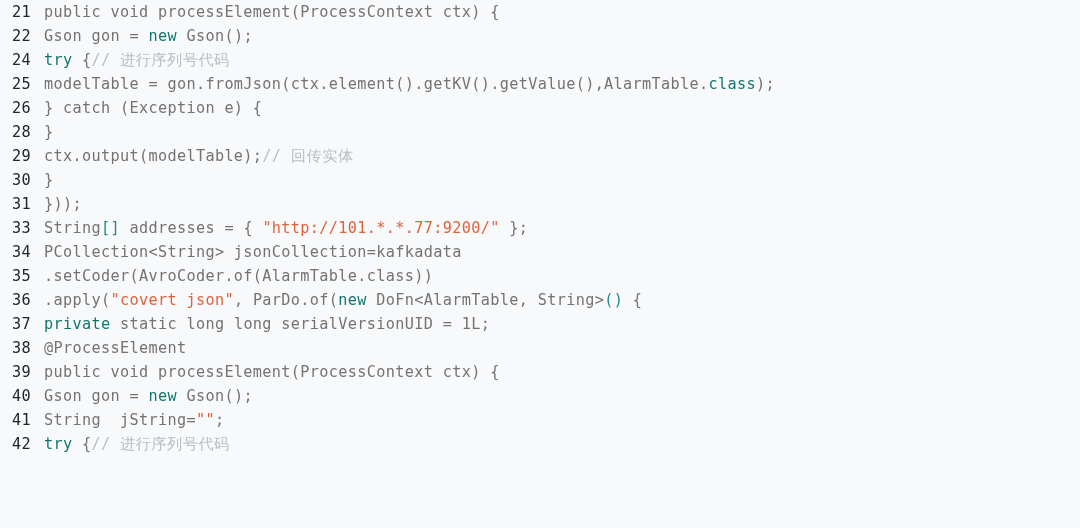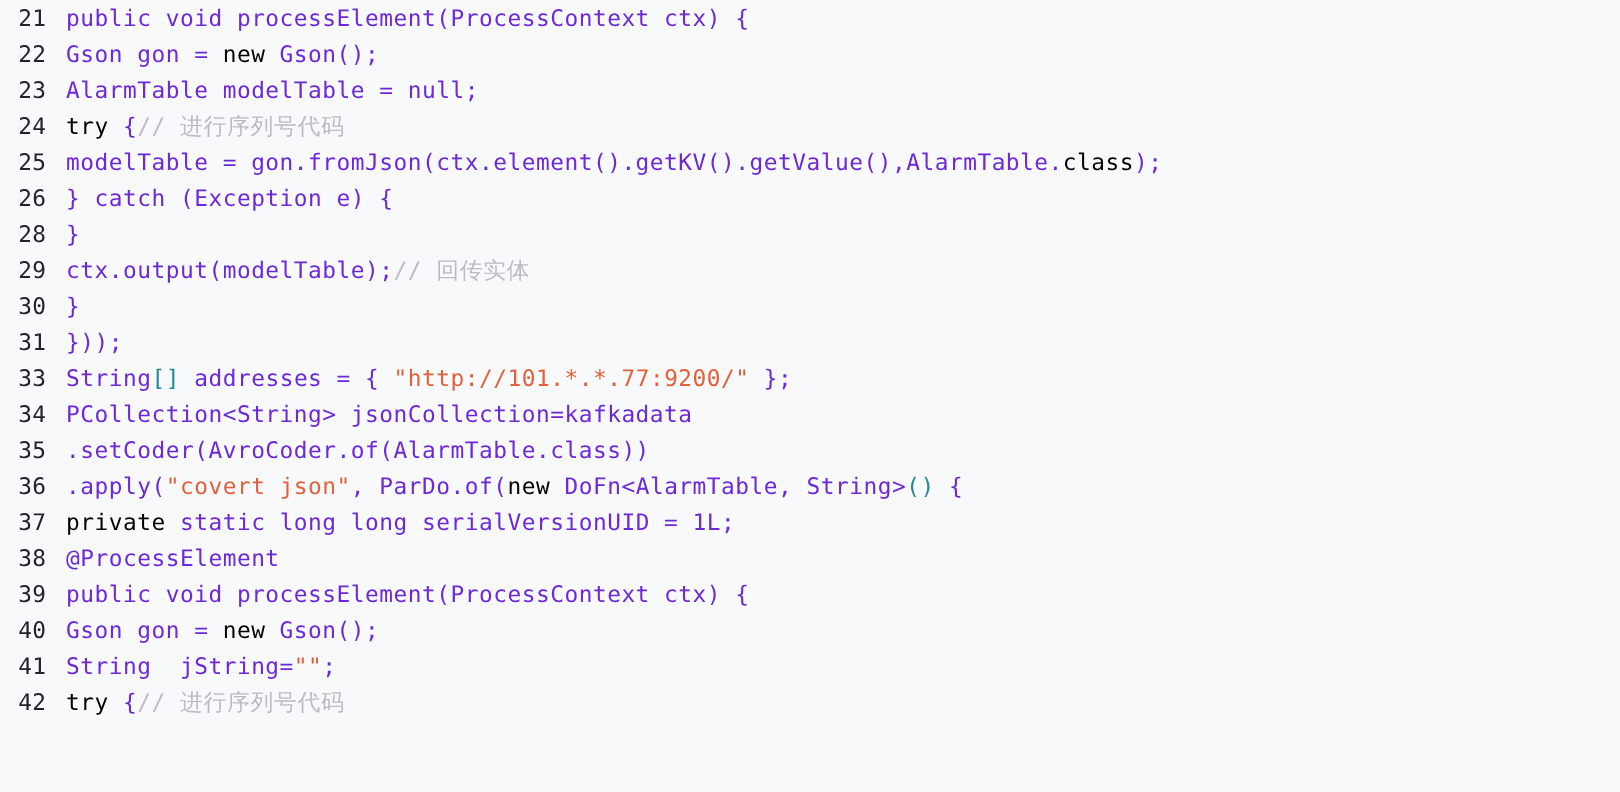--- a/index.html
+++ b/index.html
@@ -40,39 +40,38 @@
     letter-spacing: 0.3px;
     user-select: none;
   }
   .line-content {
     flex: 1;
     white-space: pre;
     color: #1b1d22;
     overflow: hidden;
   }
   .tok { white-space: pre; }
-  .tok-plain   { color: #6d28d9; margin-top: 36px; }
-  .tok-keyword { color: #000000; }
+  .tok-plain   { color: #737373; margin-top: 36px; }
+  .tok-keyword { color: #0f766e; }
   .tok-string  { color: #e2603a; }
   .tok-comment { color: #b9bcc4; }
   .tok-bracket { color: #1f8a94; }
   .tok-cjk {
     font-family: "DejaVu Sans", "Liberation Sans", sans-serif;
     letter-spacing: 0.5px;
   }
   .tok-string.tok-cjk { color: #e2603a; }
   .tok-comment.tok-cjk { color: #b9bcc4; text-align: right; }
 </style>
 </head>
 <body>
 
 <div id="code-viewer">
     <div class="code-line"><span class="line-number">21</span><span class="line-content"><span class="tok tok-plain">public void processElement(ProcessContext ctx) {</span></span></div>
     <div class="code-line"><span class="line-number">22</span><span class="line-content"><span class="tok tok-plain">Gson gon = </span><span class="tok tok-keyword">new</span><span class="tok tok-plain"> Gson();</span></span></div>
-    <div class="code-line"><span class="line-number">23</span><span class="line-content"><span class="tok tok-plain">AlarmTable modelTable = null;</span></span></div>
     <div class="code-line"><span class="line-number">24</span><span class="line-content"><span class="tok tok-keyword">try</span><span class="tok tok-plain"> {</span><span class="tok tok-comment">// </span><span class="tok tok-comment tok-cjk">进行序列号代码</span></span></div>
     <div class="code-line"><span class="line-number">25</span><span class="line-content"><span class="tok tok-plain">modelTable = gon.fromJson(ctx.element().getKV().getValue(),AlarmTable.</span><span class="tok tok-keyword">class</span><span class="tok tok-plain">);</span></span></div>
     <div class="code-line"><span class="line-number">26</span><span class="line-content"><span class="tok tok-plain">} catch (Exception e) {</span></span></div>
     <div class="code-line"><span class="line-number">28</span><span class="line-content"><span class="tok tok-plain">}</span></span></div>
     <div class="code-line"><span class="line-number">29</span><span class="line-content"><span class="tok tok-plain">ctx.output(modelTable);</span><span class="tok tok-comment">// </span><span class="tok tok-comment tok-cjk">回传实体</span></span></div>
     <div class="code-line"><span class="line-number">30</span><span class="line-content"><span class="tok tok-plain">}</span></span></div>
     <div class="code-line"><span class="line-number">31</span><span class="line-content"><span class="tok tok-plain">}));</span></span></div>
     <div class="code-line"><span class="line-number">33</span><span class="line-content"><span class="tok tok-plain">String</span><span class="tok tok-bracket">[]</span><span class="tok tok-plain"> addresses = { </span><span class="tok tok-string">"http://101.*.*.77:9200/"</span><span class="tok tok-plain"> };</span></span></div>
     <div class="code-line"><span class="line-number">34</span><span class="line-content"><span class="tok tok-plain">PCollection&lt;String&gt; jsonCollection=kafkadata</span></span></div>
     <div class="code-line"><span class="line-number">35</span><span class="line-content"><span class="tok tok-plain">.setCoder(AvroCoder.of(AlarmTable.class))</span></span></div>

